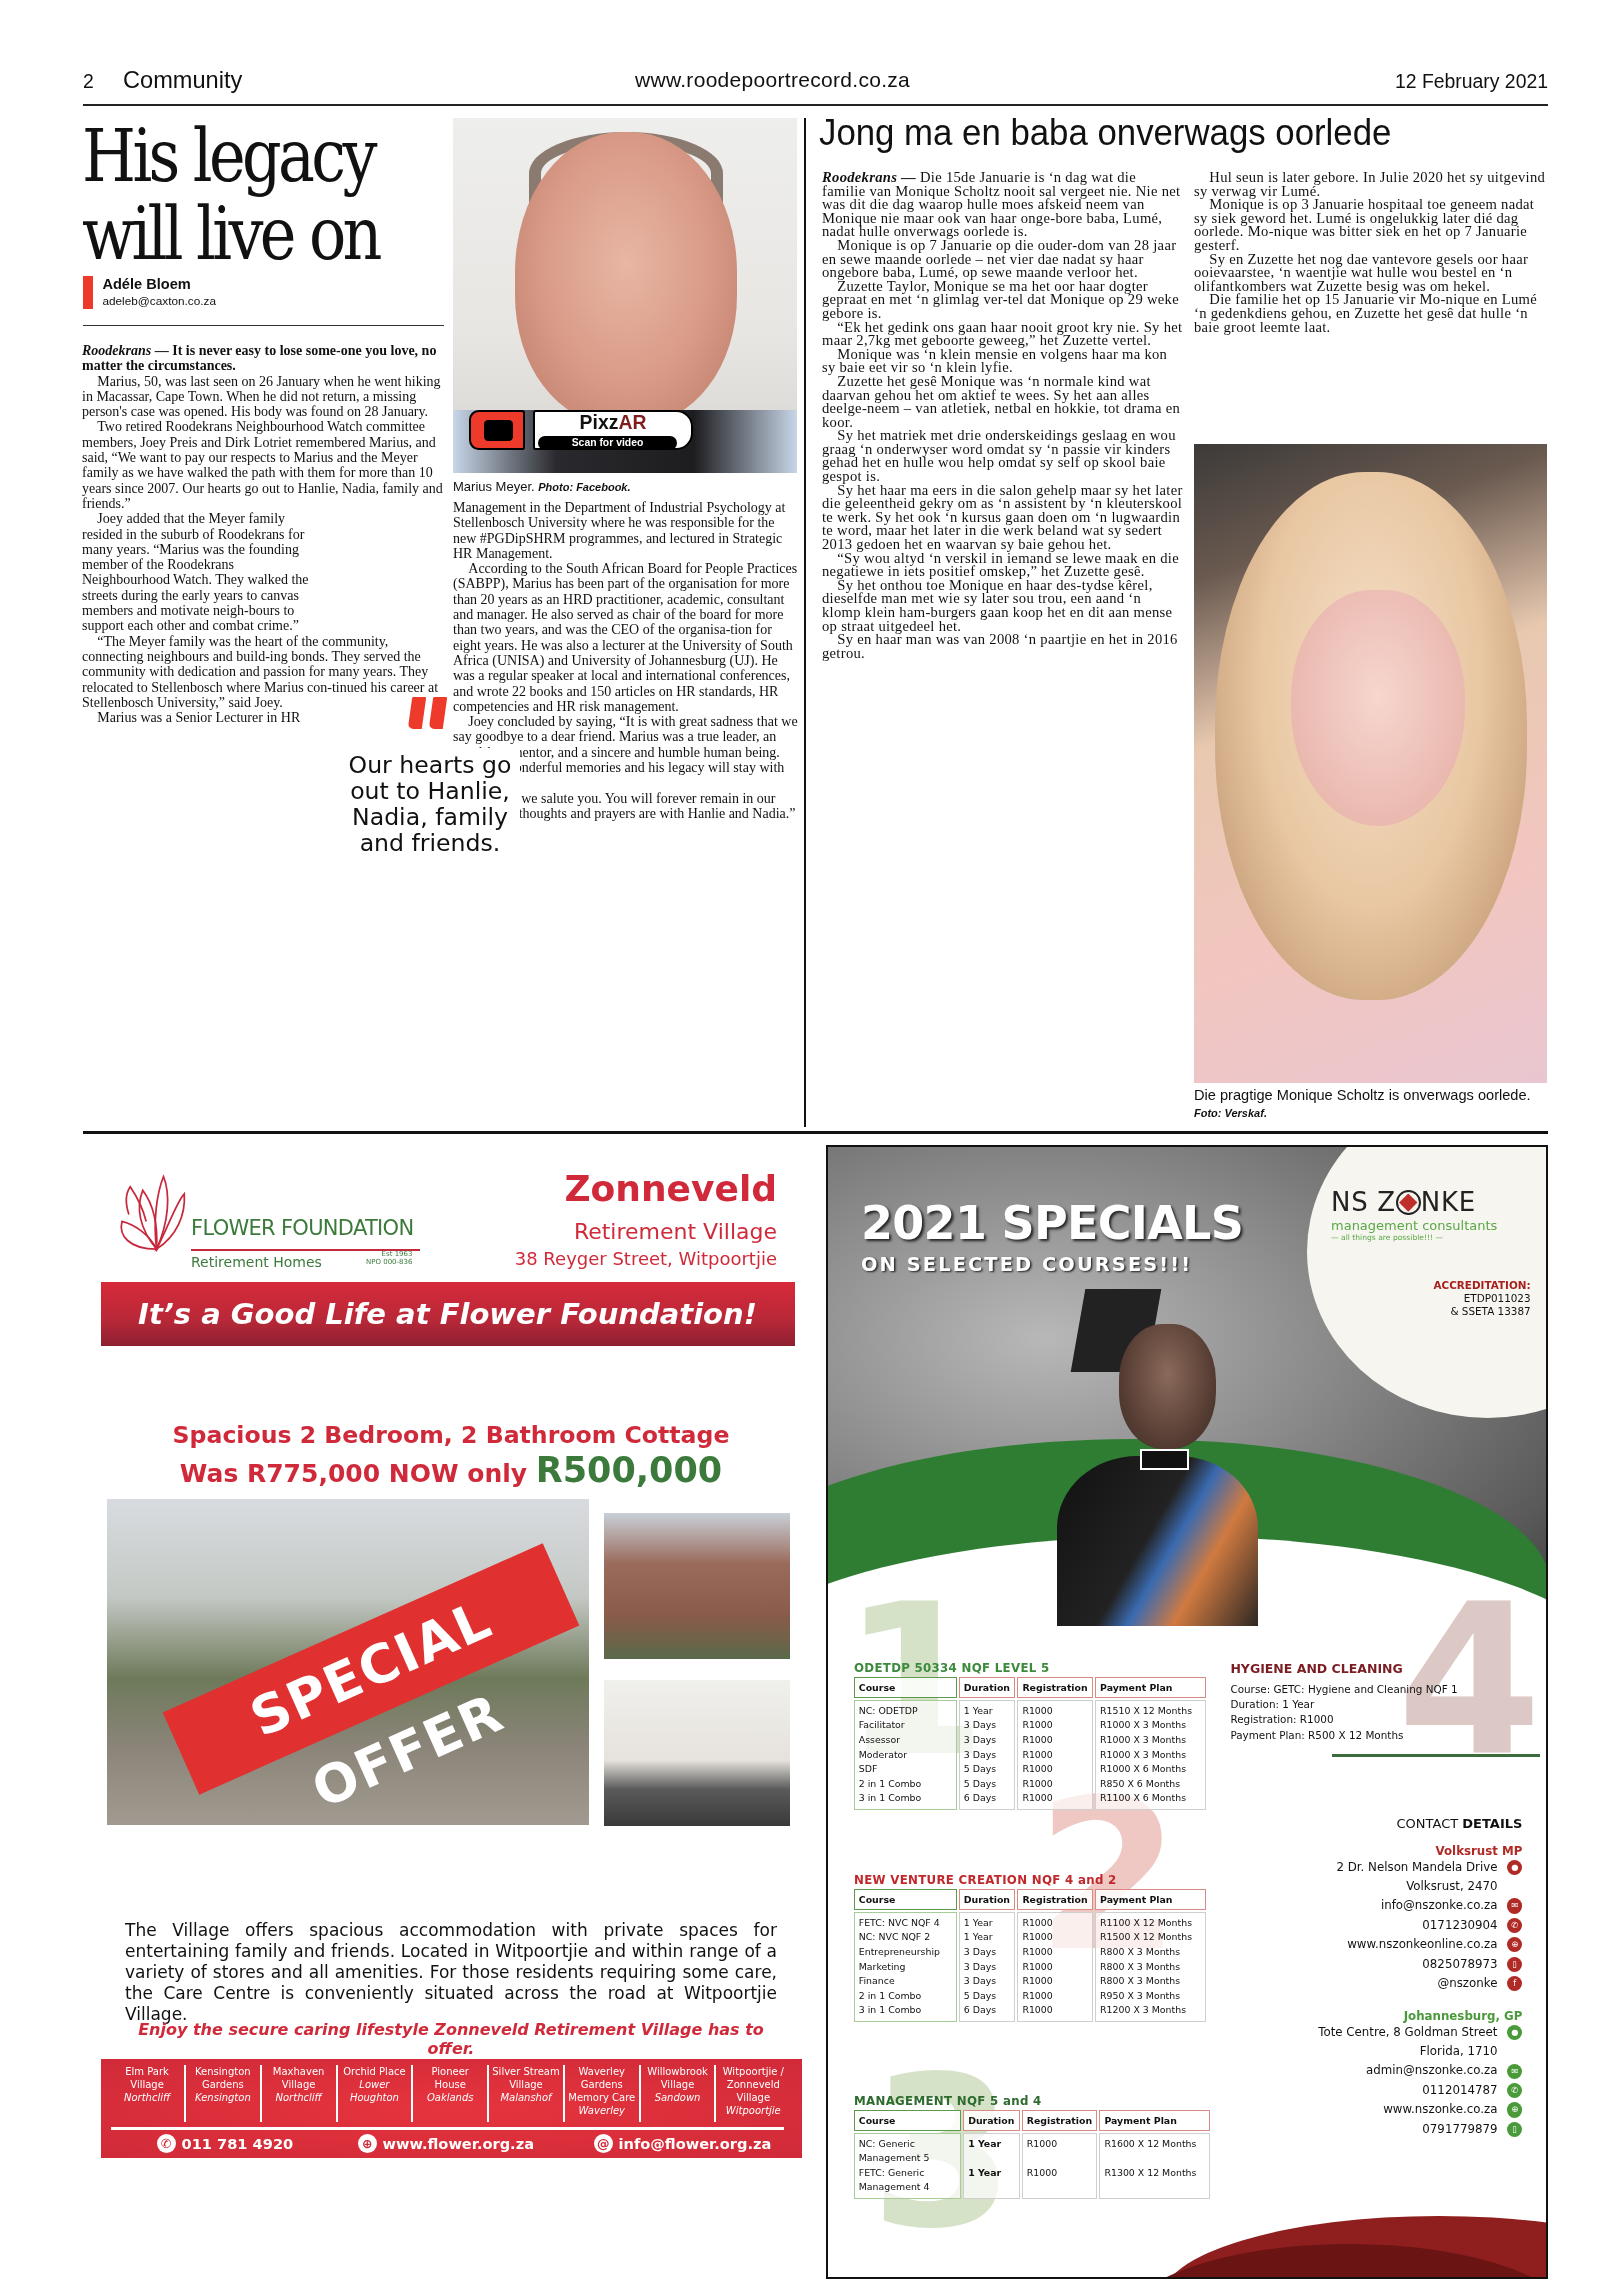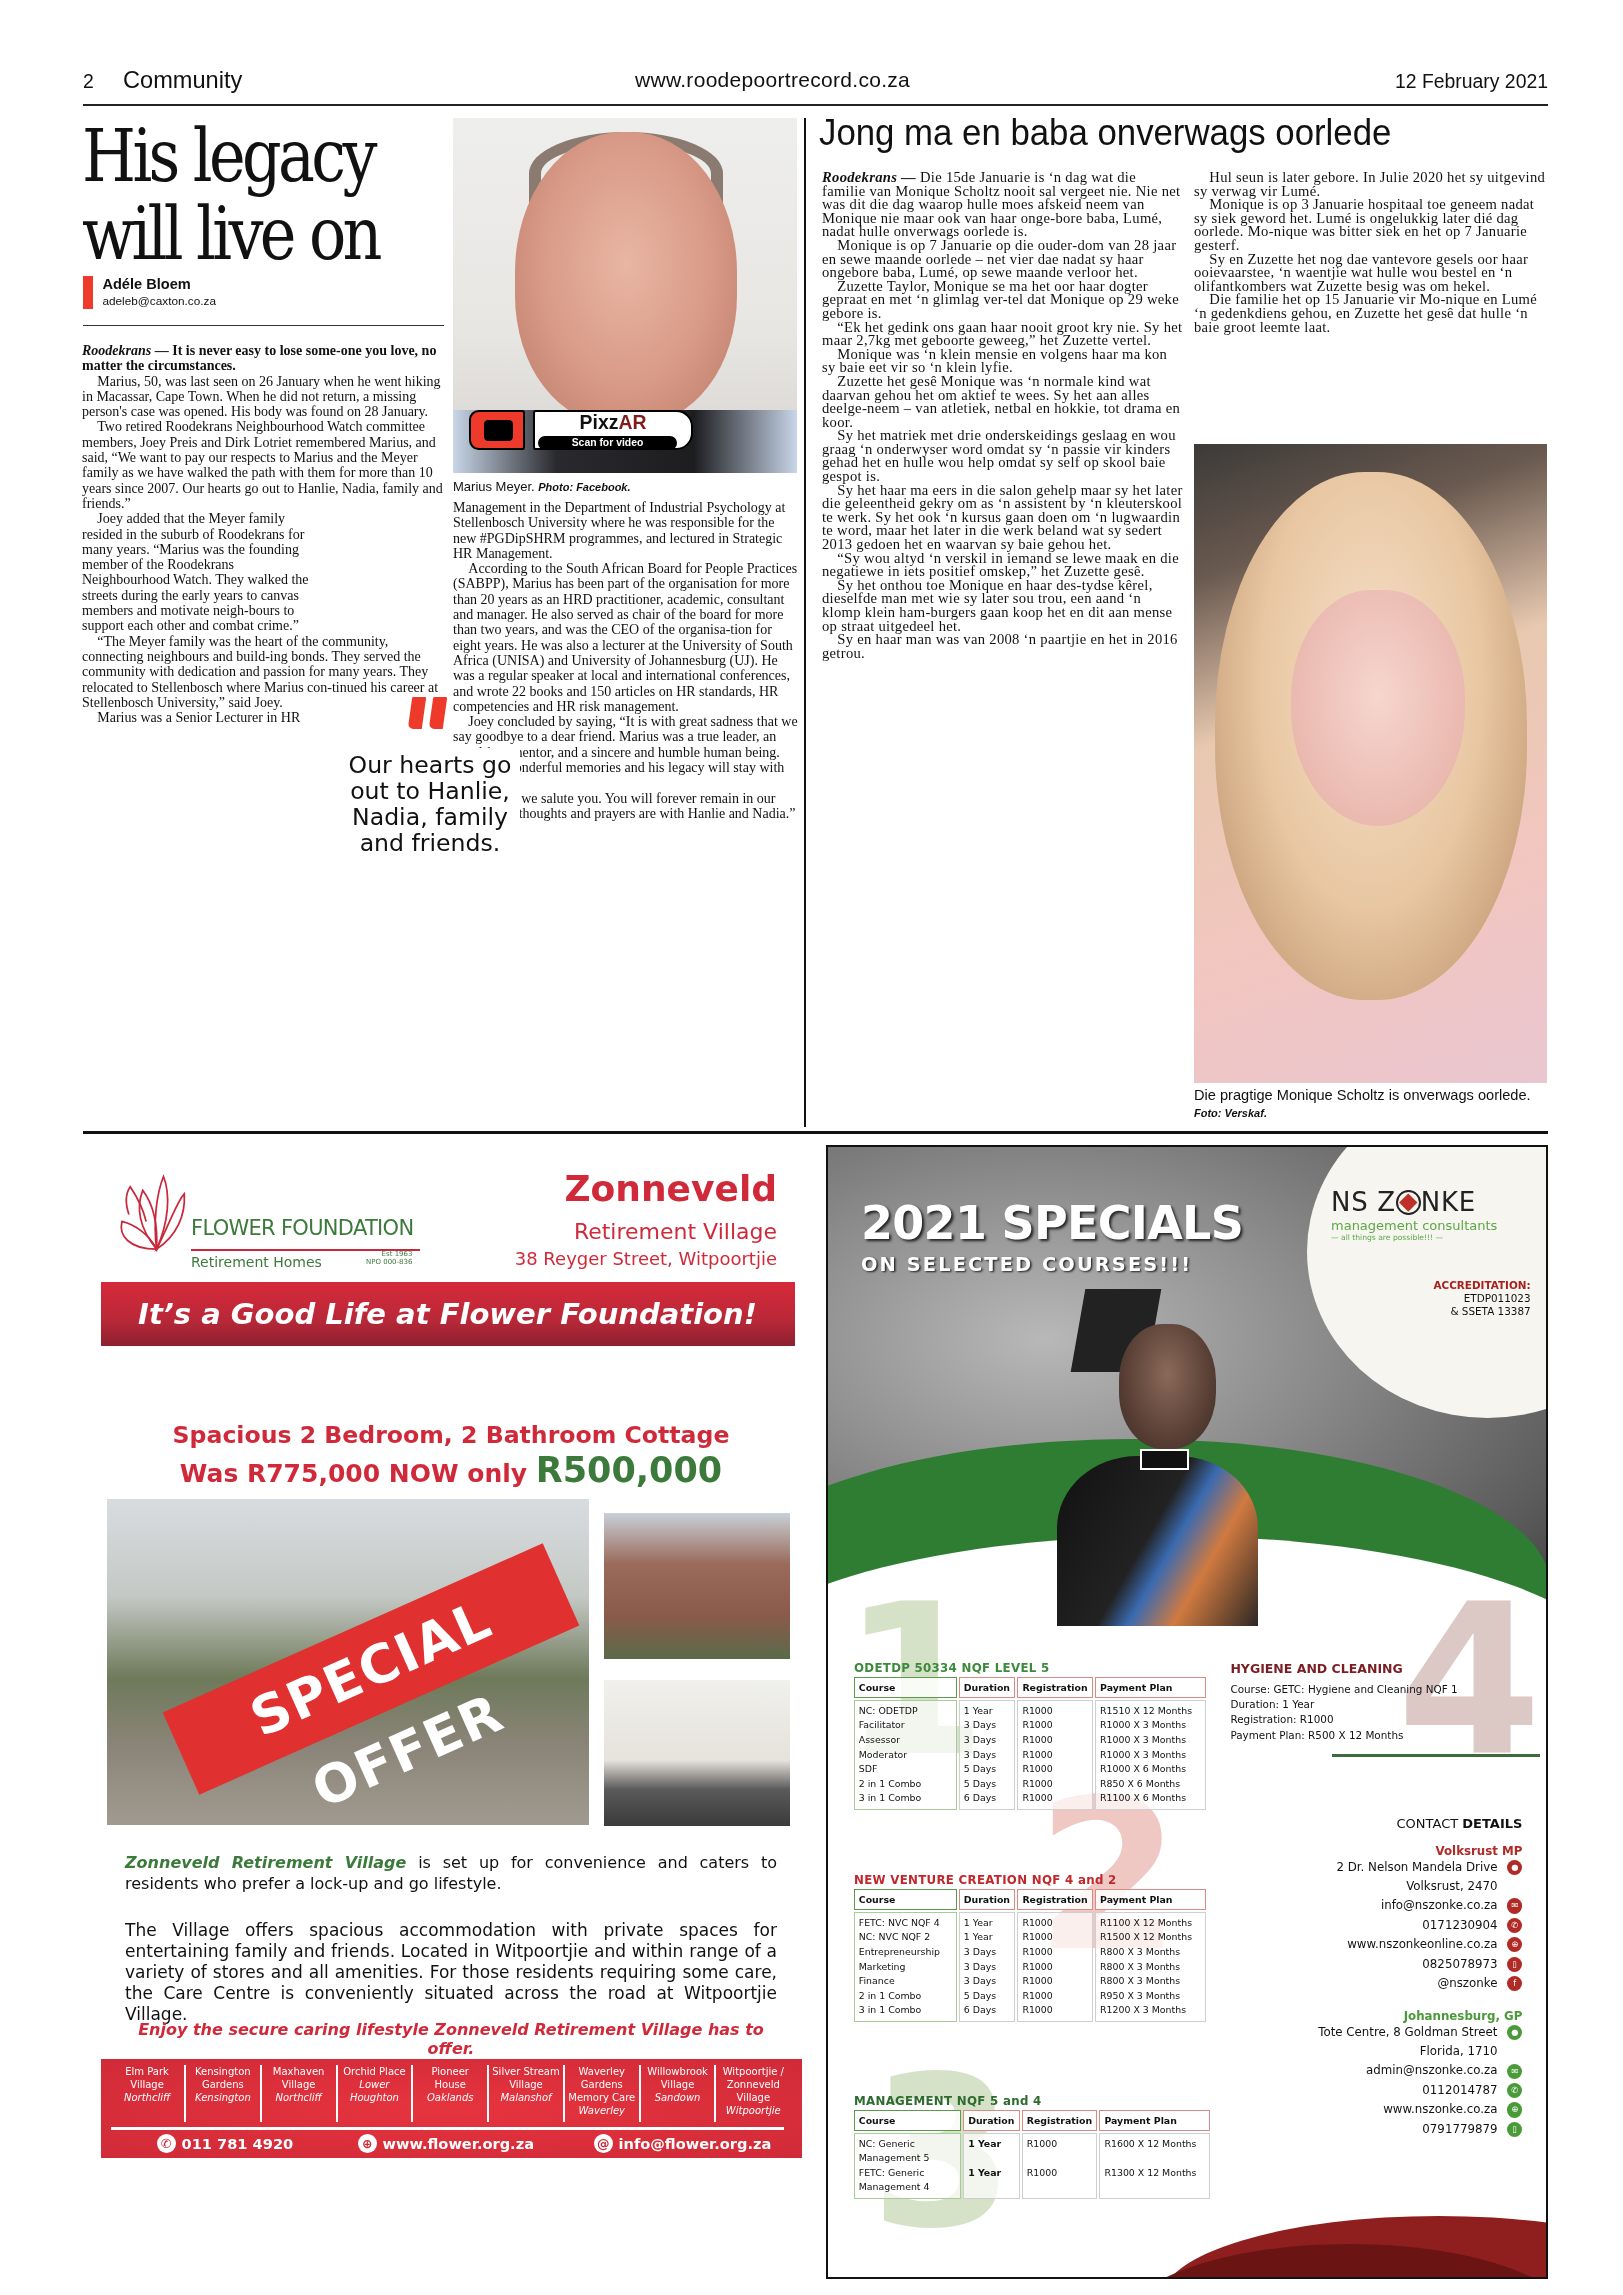--- a/index.html
+++ b/index.html
@@ -257,21 +257,20 @@
   <div class="ff-banner">It’s a Good Life at Flower Foundation!</div>
   <div class="ff-spacious">Spacious 2 Bedroom, 2 Bathroom Cottage</div>
   <div class="ff-price"><span>Was R775,000 NOW only </span><span class="now">R500,000</span></div>
 
   <div class="ff-photo-main">
     <div class="ff-special">SPECIAL OFFER</div>
   </div>
   <div class="ff-photo-b"></div>
   <div class="ff-photo-c"></div>
 
-  <div class="ff-desc1"><span class="zvname">Zonneveld Retirement Village</span><span> is set up for convenience and caters to residents who prefer a lock-up and go lifestyle.</span></div>
   <div class="ff-desc2">The Village offers spacious accommodation with private spaces for entertaining family and friends. Located in Witpoortjie and within range of a variety of stores and all amenities.  For those residents requiring some care, the Care Centre is conveniently situated across the road at Witpoortjie Village.</div>
   <div class="ff-enjoy">Enjoy the secure caring lifestyle Zonneveld Retirement Village has to offer.</div>
 
   <div class="ff-footer">
     <div class="ff-villages">
       <div class="ff-village"><span>Elm Park Village</span><i>Northcliff</i></div>
       <div class="ff-village"><span>Kensington Gardens</span><i>Kensington</i></div>
       <div class="ff-village"><span>Maxhaven Village</span><i>Northcliff</i></div>
       <div class="ff-village"><span>Orchid Place</span><i>Lower Houghton</i></div>
       <div class="ff-village"><span>Pioneer House</span><i>Oaklands</i></div>

